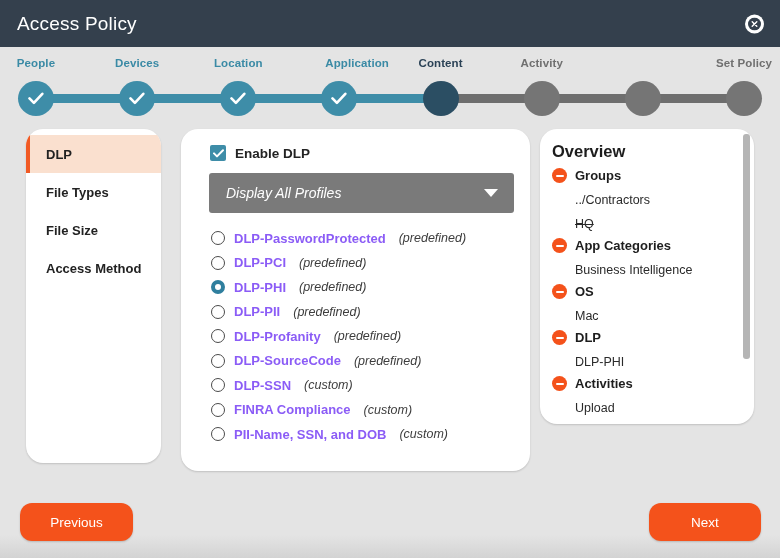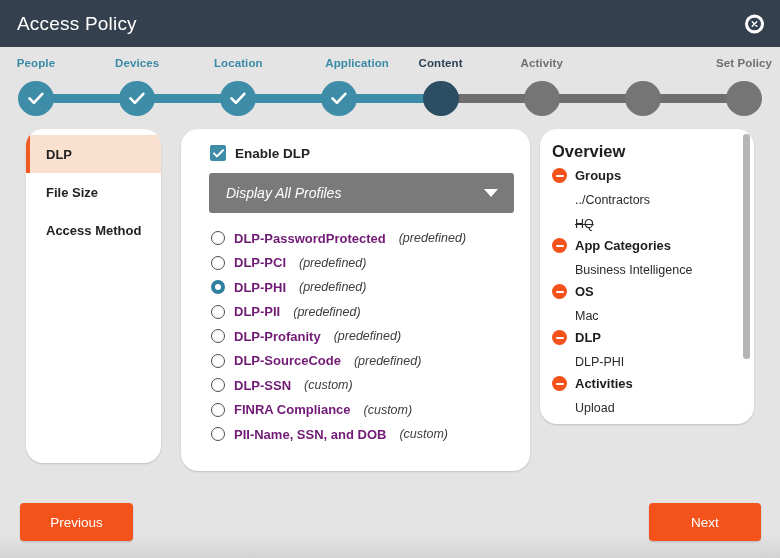--- a/index.html
+++ b/index.html
@@ -224,21 +224,21 @@
     box-sizing: border-box;
     flex: 0 0 auto;
   }
   .radio.sel {
     border: 4px solid #2f7f9e;
     background: #ffffff;
   }
   .radio-name {
     font-size: 13px;
     font-weight: bold;
-    color: #701a75;
+    color: #8b5cf6;
   }
   .radio-kind {
     font-size: 12.5px;
     font-style: italic;
     color: #3d3d3d;
     margin-left: 4px;
   }
 
   
   .panel-overview {
@@ -319,21 +319,21 @@
     position: relative;
     background: linear-gradient(to bottom, #e4e4e4 0%, #e4e4e4 66%, #d3d3d3 100%);
   }
   .btn {
     position: absolute;
     top: 13px;
     height: 38px;
     background: #f4521b;
     color: #ffffff;
     border: none;
-    border-radius: 4px;
+    border-radius: 12px;
     font-family: "Liberation Sans", sans-serif;
     font-size: 13.5px;
     cursor: pointer;
     box-shadow: 0 1px 2px rgba(0,0,0,0.18);
   }
   .btn-prev { left: 20px; width: 113px; }
   .btn-next { right: 19px; width: 112px; }
 </style>
 </head>
 <body>
@@ -403,20 +403,23 @@
         <div class="node todo" style="left: 726px;"></div>
       </div>
   </div>
 
   <div class="content">
 
     <div class="panel panel-nav">
       <div id="nav-host">
           <div class="nav-item active pad-first">
             <span>DLP</span>
+          </div>
+          <div class="nav-item">
+            <span>File Types</span>
           </div>
           <div class="nav-item">
             <span>File Size</span>
           </div>
           <div class="nav-item">
             <span>Access Method</span>
           </div>
         </div>
     </div>
 

